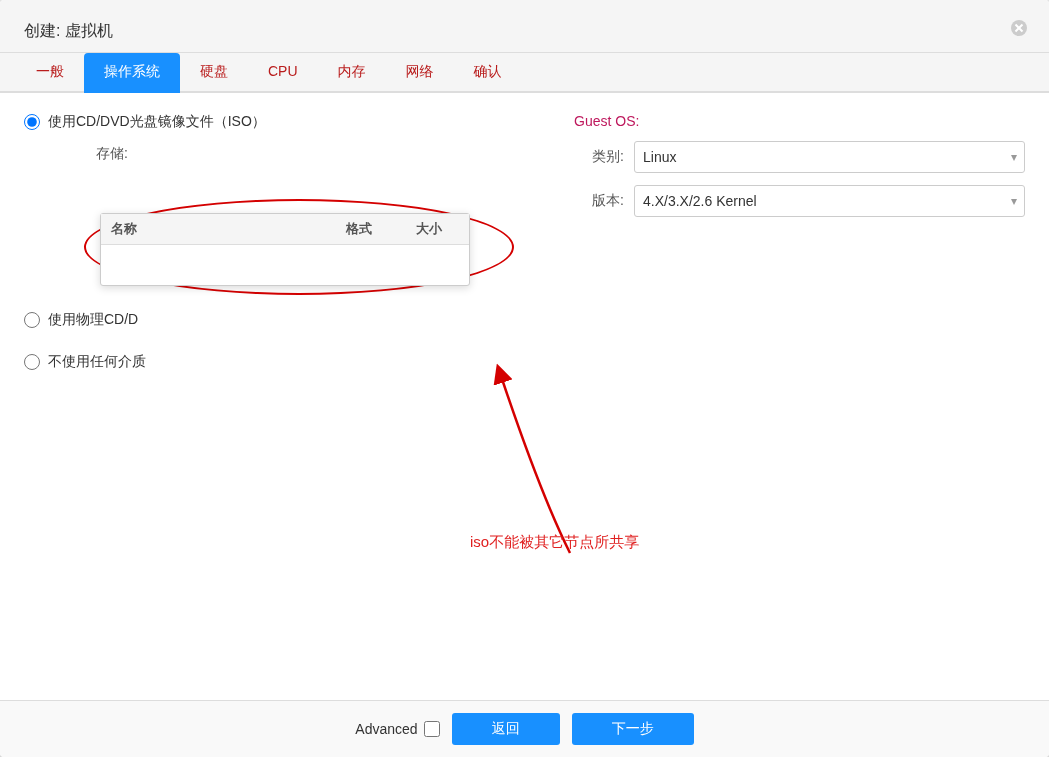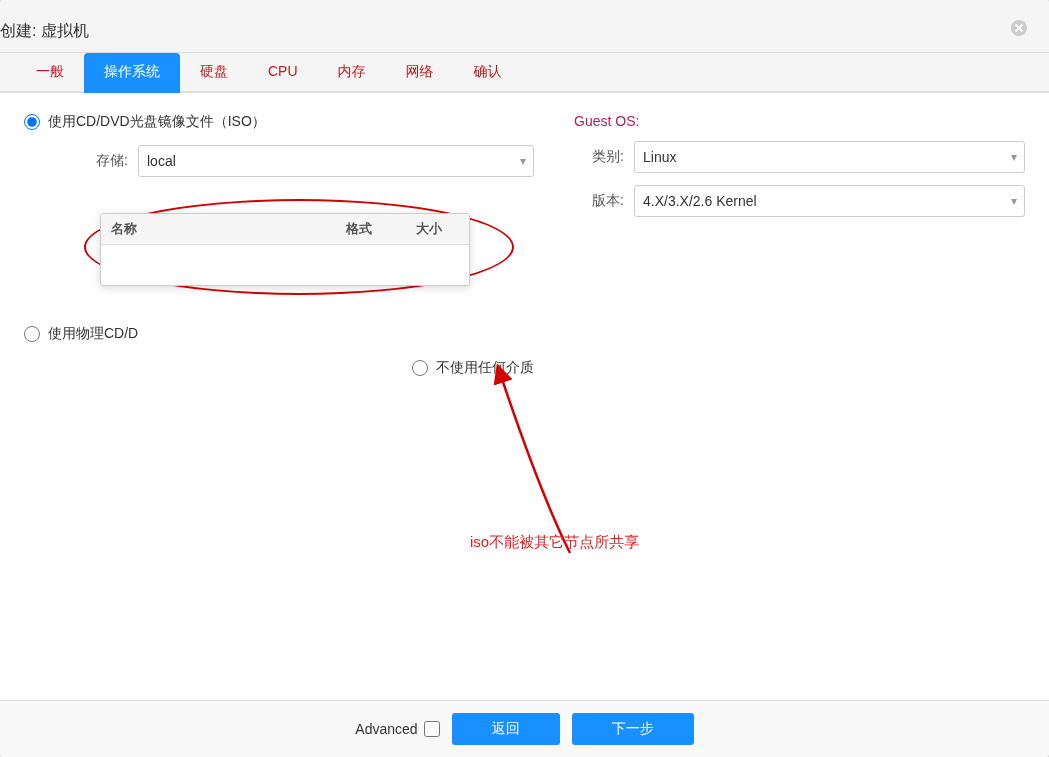--- a/index.html
+++ b/index.html
@@ -16,21 +16,21 @@
       height: 757px;
       background: #fff;
       border-radius: 4px;
       box-shadow: 0 4px 20px rgba(0,0,0,0.3);
       display: flex;
       flex-direction: column;
       overflow: hidden;
     }
     .dialog-header {
       background: #f5f5f5;
-      padding: 14px 16px 0 0;
+      padding: 14px 16px 0 24px;
       border-bottom: 1px solid #ddd;
       display: flex;
       align-items: flex-end;
       justify-content: space-between;
     }
     .dialog-title {
       font-size: 16px;
       color: #333;
       font-weight: normal;
       padding-bottom: 10px;
@@ -267,45 +267,40 @@
 
       <div class="left-panel">
 
         <div class="radio-option" style="margin-bottom:14px;">
           <input type="radio" name="media_type" checked="" style="">
           <span>使用CD/DVD光盘镜像文件（ISO）</span>
         </div>
 
         <div class="form-row">
           <label class="form-label">存储:</label>
-          <div class="select-wrapper">
-            <select class="select-box">
-              <option>local</option>
-            </select>
-          </div>
         </div>
 
 
         <div class="dropdown-popup">
           <div class="dropdown-header">
             <span class="dropdown-col-name">名称</span>
             <span class="dropdown-col-format">格式</span>
             <span class="dropdown-col-size">大小</span>
           </div>
           <div class="dropdown-body"></div>
         </div>
 
         <div style="position:absolute;left:84px;top:106px;width:430px;height:96px;border:2.5px solid #d40000;border-radius:50%;pointer-events:none;z-index:6;"></div>
 
         <div class="radio-option" style="margin-top:148px;">
           <input type="radio" name="media_type" style="">
           <span>使用物理CD/D</span>
         </div>
 
-        <div class="radio-option" style="margin-top:16px;justify-content:flex-end;">
+        <div class="radio-option" style="margin-top:24px;">
           <input type="radio" name="media_type" style="">
           <span>不使用任何介质</span>
         </div>
       </div>
 
       <div class="right-panel">
         <div class="guest-os-title">Guest OS:</div>
 
         <div class="guest-form-row">
           <label class="guest-label">类别:</label>

